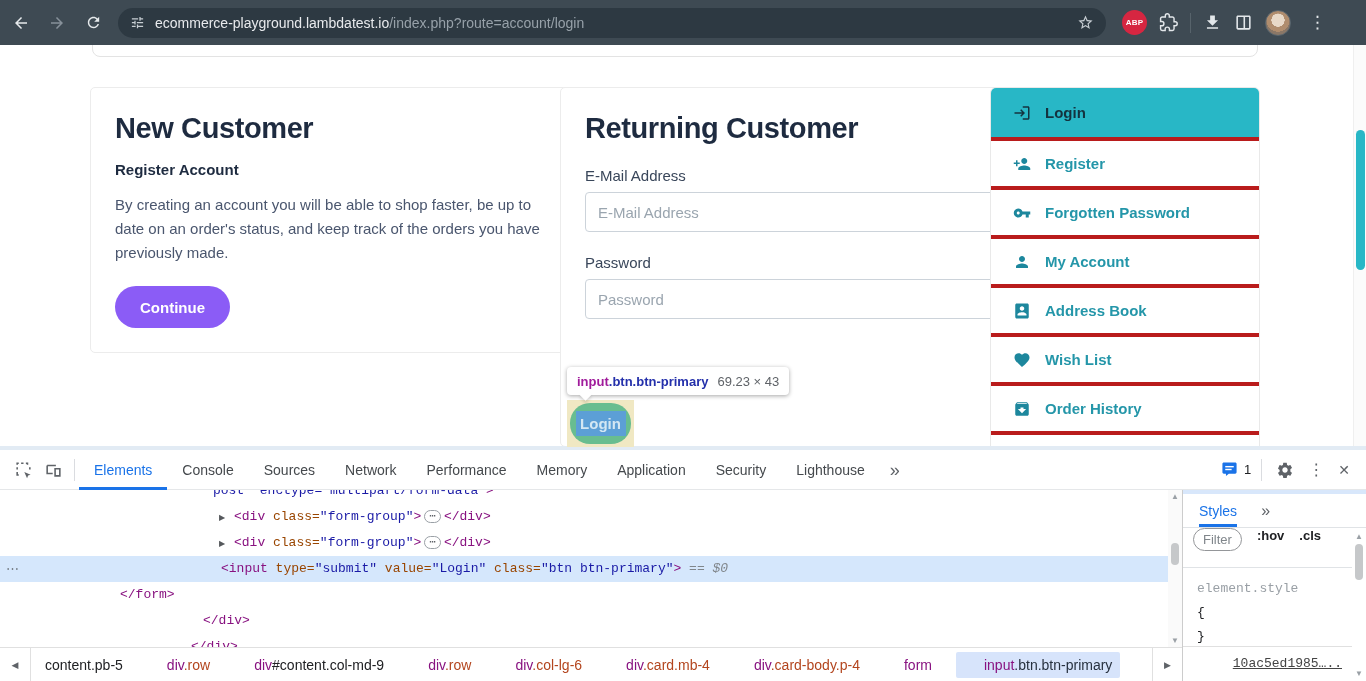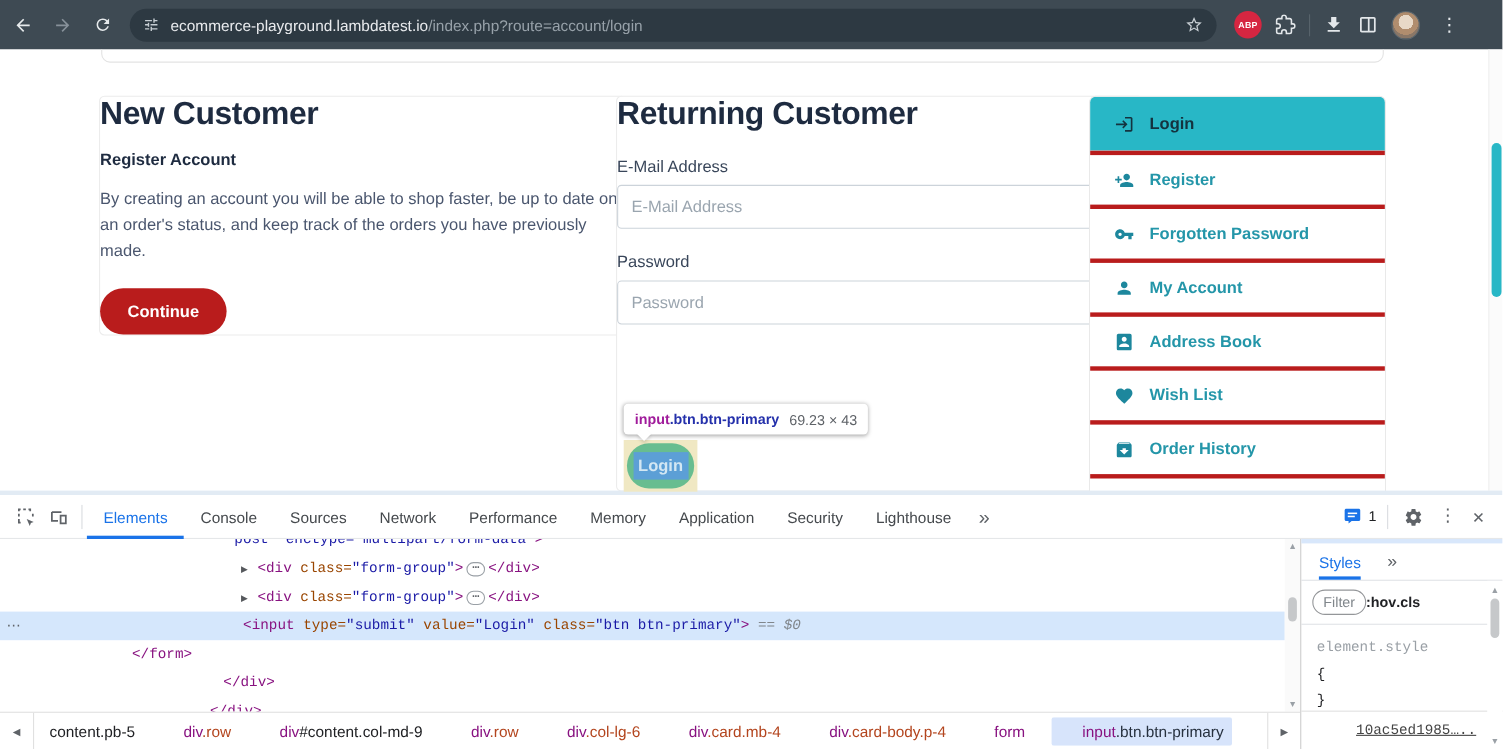--- a/index.html
+++ b/index.html
@@ -18,25 +18,25 @@
   .chrome-right { display:flex; align-items:center; margin-left:16px; gap:12px; }
   .abp-badge { width:25px; height:25px; border-radius:50%; background:#d62641; color:#fff; font-size:8px; font-weight:bold; display:flex; align-items:center; justify-content:center; letter-spacing:.2px; }
   .chrome-icon { color:#e3e7ea; display:flex; }
   .chrome-sep { width:1px; height:20px; background:#57636b; }
   .avatar { width:26px; height:26px; border-radius:50%; background:radial-gradient(circle at 50% 38%, #e8d9c8 0 34%, #b08d6e 35% 60%, #8a7767 61% 100%); border:1px solid #5a666e; }
   .dots-v { color:#e3e7ea; font-size:17px; line-height:1; padding:0 6px; }
 
   
   .viewport { position:absolute; top:45px; left:0; width:100%; height:405px; background:#fff; overflow:hidden; }
   .cutoff-box { position:absolute; left:92px; top:-40px; width:1166px; height:52px; border:1px solid #e3e3e3; border-radius:8px; }
-  .card { position:absolute; top:42px; width:480px; background:#fff; border:1px solid #ececec; border-radius:5px; }
+  .card { position:absolute; top:42px; width:480px; background:#fff; border:1px solid #ececec; border-radius:5px; padding:24px; }
   .card-title { font-size:29px; font-weight:800; color:#1e2b40; letter-spacing:-0.4px; }
   .card-sub { margin-top:16px; font-size:15px; font-weight:700; color:#1e2b40; }
   .card-desc { margin-top:15px; font-size:15px; line-height:24px; color:#4a566e; }
-  .btn-continue { margin-top:21px; height:42px; border:none; border-radius:21px; background:#b91c1c; color:#fff; font-family:inherit; font-size:15px; font-weight:700; padding:0 25px; display:inline-flex; align-items:center; cursor:pointer; }
+  .btn-continue { margin-top:21px; height:42px; border:none; border-radius:21px; background:#8b5cf6; color:#fff; font-family:inherit; font-size:15px; font-weight:700; padding:0 25px; display:inline-flex; align-items:center; cursor:pointer; }
   .form-label { margin-top:22px; font-size:15px; color:#39465a; }
   .form-input { margin-top:8px; width:100%; height:40px; border:1px solid #ccd3da; border-radius:4px; padding:0 12px; font-size:15px; font-family:inherit; color:#333; outline:none; }
   .form-input::placeholder { color:#9aa5af; }
 
   
   .inspect-tooltip { position:absolute; left:567px; top:322px; height:28px; background:#fff; border-radius:4px; box-shadow:0 1px 4px rgba(0,0,0,.35); display:flex; align-items:center; padding:0 10px; gap:9px; z-index:6; }
   .inspect-tooltip::after { content:""; position:absolute; left:14px; bottom:-4px; width:9px; height:9px; background:#fff; transform:rotate(45deg); box-shadow:2px 2px 3px rgba(0,0,0,.12); }
   .tt-tag { color:#a01b9b; font-weight:700; font-size:13px; }
   .tt-cls { color:#2430ab; font-weight:700; font-size:13px; }
   .tt-size { color:#5f6368; font-size:13px; }
@@ -100,21 +100,21 @@
   .p-tag { color:#881280;margin-left:20px; }
   .p-cls { color:#b3451e; }
   .p-selcls { color:#27313f; }
 
   .dt-styles { position:absolute; right:0; top:0; width:184px; height:191px; border-left:1px solid #ccc; background:#fff; }
   .styles-topline { height:4px; background:#d8e7fb; }
   .styles-header { height:34px; display:flex; align-items:center; padding-left:16px; gap:24px; border-bottom:1px solid #e0e3e6; }
   .styles-tab { color:#1a73e8; font-size:14px; height:100%; display:flex; align-items:center; position:relative; cursor:pointer; }
   .styles-tab::after { content:""; position:absolute; left:0; right:0; bottom:0; height:3px; background:#1a73e8; }
   .styles-more { color:#5f6368; font-size:16px; cursor:pointer; }
-  .filter-row { height:40px; display:flex; align-items:center; padding-left:10px; border-bottom:1px solid #e0e3e6; overflow:hidden; width:170px; }
+  .filter-row { height:40px; display:flex; gap:15px; padding-left:10px; border-bottom:1px solid #e0e3e6; overflow:hidden; width:170px; }
   .filter-box { border:1px solid #949699; border-radius:12px; height:23px; padding:0 9px; display:flex; align-items:center; color:#80868b; font-size:13px; cursor:text; flex:none; }
   .style-toggle { font-size:13px; font-weight:700; color:#202124; white-space:nowrap; cursor:pointer; }
   .elem-style-block { padding:9px 0 0 14px; font-family:"Liberation Mono","DejaVu Sans Mono",monospace; font-size:13px; line-height:24px; height:78px; }
   .es-selector { color:#9aa0a6; }
   .es-brace { color:#202124; }
   .sheet-row { border-top:1px solid #e0e0e0; height:34px; display:flex; align-items:center; justify-content:flex-end; padding-right:24px; font-family:"Liberation Mono","DejaVu Sans Mono",monospace; font-size:13px; }
   .sheet-link { color:#444; text-decoration:underline; cursor:pointer; }
   .styles-scroll { position:absolute; right:0; top:38px; width:14px; bottom:0; background:#fff; }
   .styles-thumb { position:absolute; left:3px; top:16px; width:8px; height:36px; background:#c6c8ca; border-radius:4px; cursor:pointer; }
 </style>

